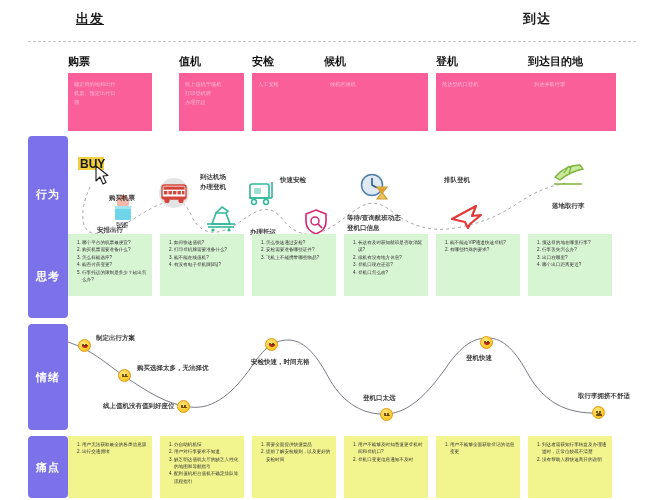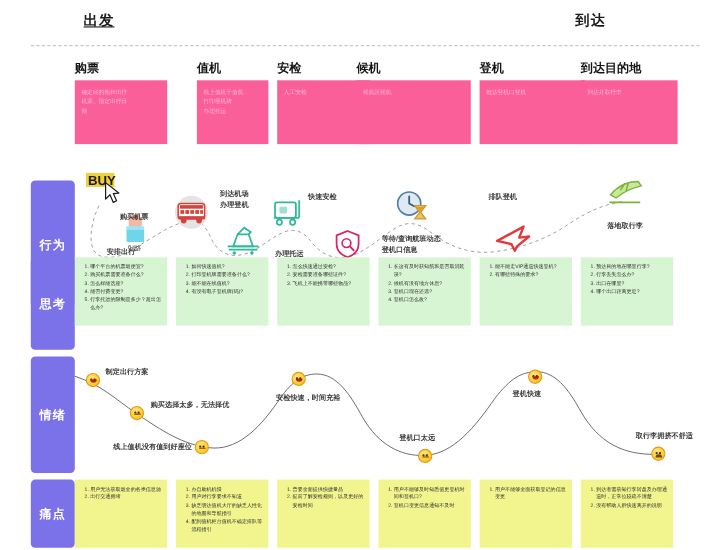--- a/index.html
+++ b/index.html
@@ -27,21 +27,21 @@
 
   
   .rowlabel {
     position: absolute; left: 28px; width: 40px;
     background: #7b72e9; border-radius: 4px;
     color: #ffffff; font-size: 11px; font-weight: 700;
     display: flex; align-items: center; justify-content: center;
     letter-spacing: 1px;
   }
   #lbl-stage   { top: 60px;  height: 70px; }
-  #lbl-behav   { top: 136px; height: 116px; margin-top: 28px; }
+  #lbl-behav   { top: 136px; height: 116px; }
   #lbl-think   { top: 234px; height: 84px; }
   #lbl-emo     { top: 324px; height: 106px; }
   #lbl-pain    { top: 436px; height: 62px; }
 
   
   .stage-col { position: absolute; top: 54px; }
   .stage-title {
     font-size: 11px; font-weight: 700; color: #141414;
     margin-bottom: 4px; white-space: nowrap;
   }

